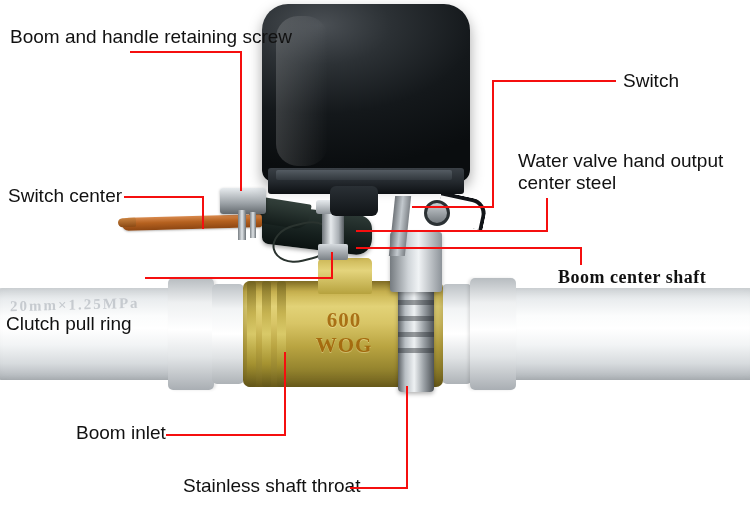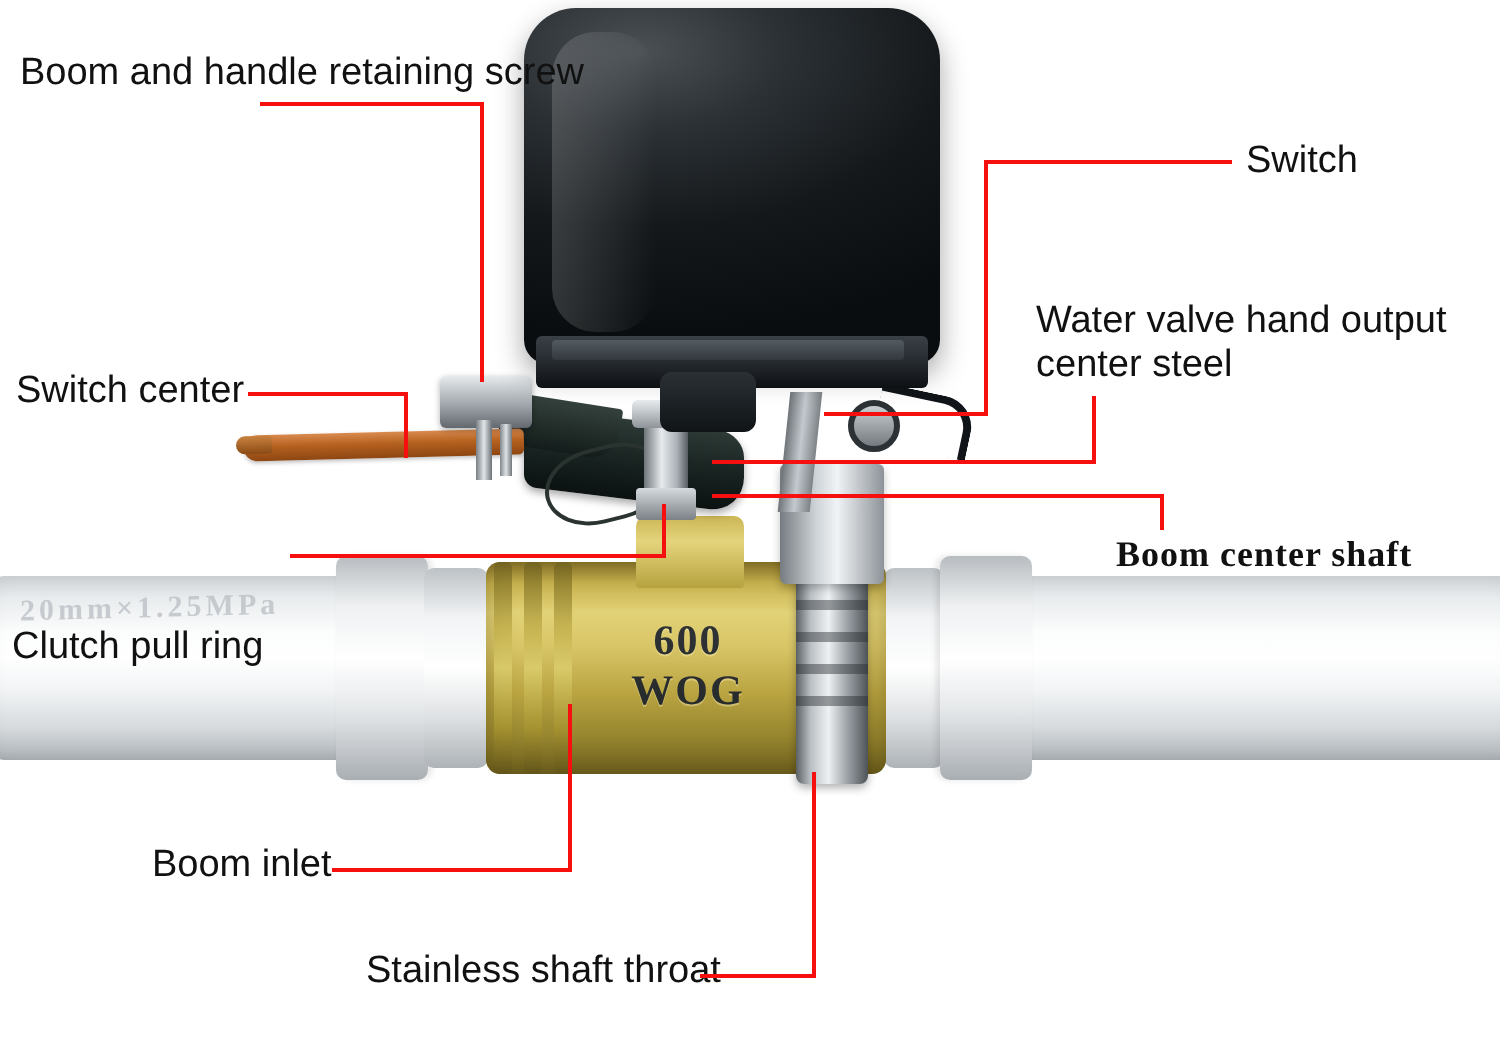--- a/index.html
+++ b/index.html
@@ -49,21 +49,21 @@
   
   .brass{position:absolute;left:243px;top:281px;width:200px;height:106px;border-radius:7px;
     background:linear-gradient(to bottom,
       #8e7a2c 0%, #c8b24f 10%, #e2d277 24%, #d8c566 40%,
       #b9a441 62%, #97862f 82%, #70621f 100%);
     box-shadow:inset 0 0 14px rgba(60,45,0,.35);}
   .brass-rib{position:absolute;top:281px;width:9px;height:106px;border-radius:3px;
     background:linear-gradient(to bottom,#6d5f1d,#bda945 30%,#ded06f 50%,#a89530 78%,#5f5319);
     opacity:.75;}
   .brass-emboss{position:absolute;left:305px;top:308px;width:78px;height:56px;
-    color:#0f172a;font-family:"Liberation Serif",serif;font-weight:bold;
+    color:#a16207;font-family:"Liberation Serif",serif;font-weight:bold;
     font-size:21px;line-height:25px;text-align:center;letter-spacing:1px;
     text-shadow:0 1px 0 rgba(255,245,190,.45);opacity:.85;}
   .brass-neck{position:absolute;left:318px;top:258px;width:54px;height:36px;border-radius:5px 5px 2px 2px;
     background:linear-gradient(to bottom,#cbb655,#e4d47c 35%,#b6a23e 100%);}
 
   
   .throat{position:absolute;left:398px;top:252px;width:36px;height:140px;border-radius:4px;
     background:linear-gradient(to right,#5c6165,#b9bfc4 20%,#eef1f3 45%,#9aa0a5 72%,#4e5357 100%);
     box-shadow:0 2px 4px rgba(0,0,0,.3);}
   .throat-band{position:absolute;left:398px;width:36px;height:5px;background:rgba(40,44,48,.45);}

